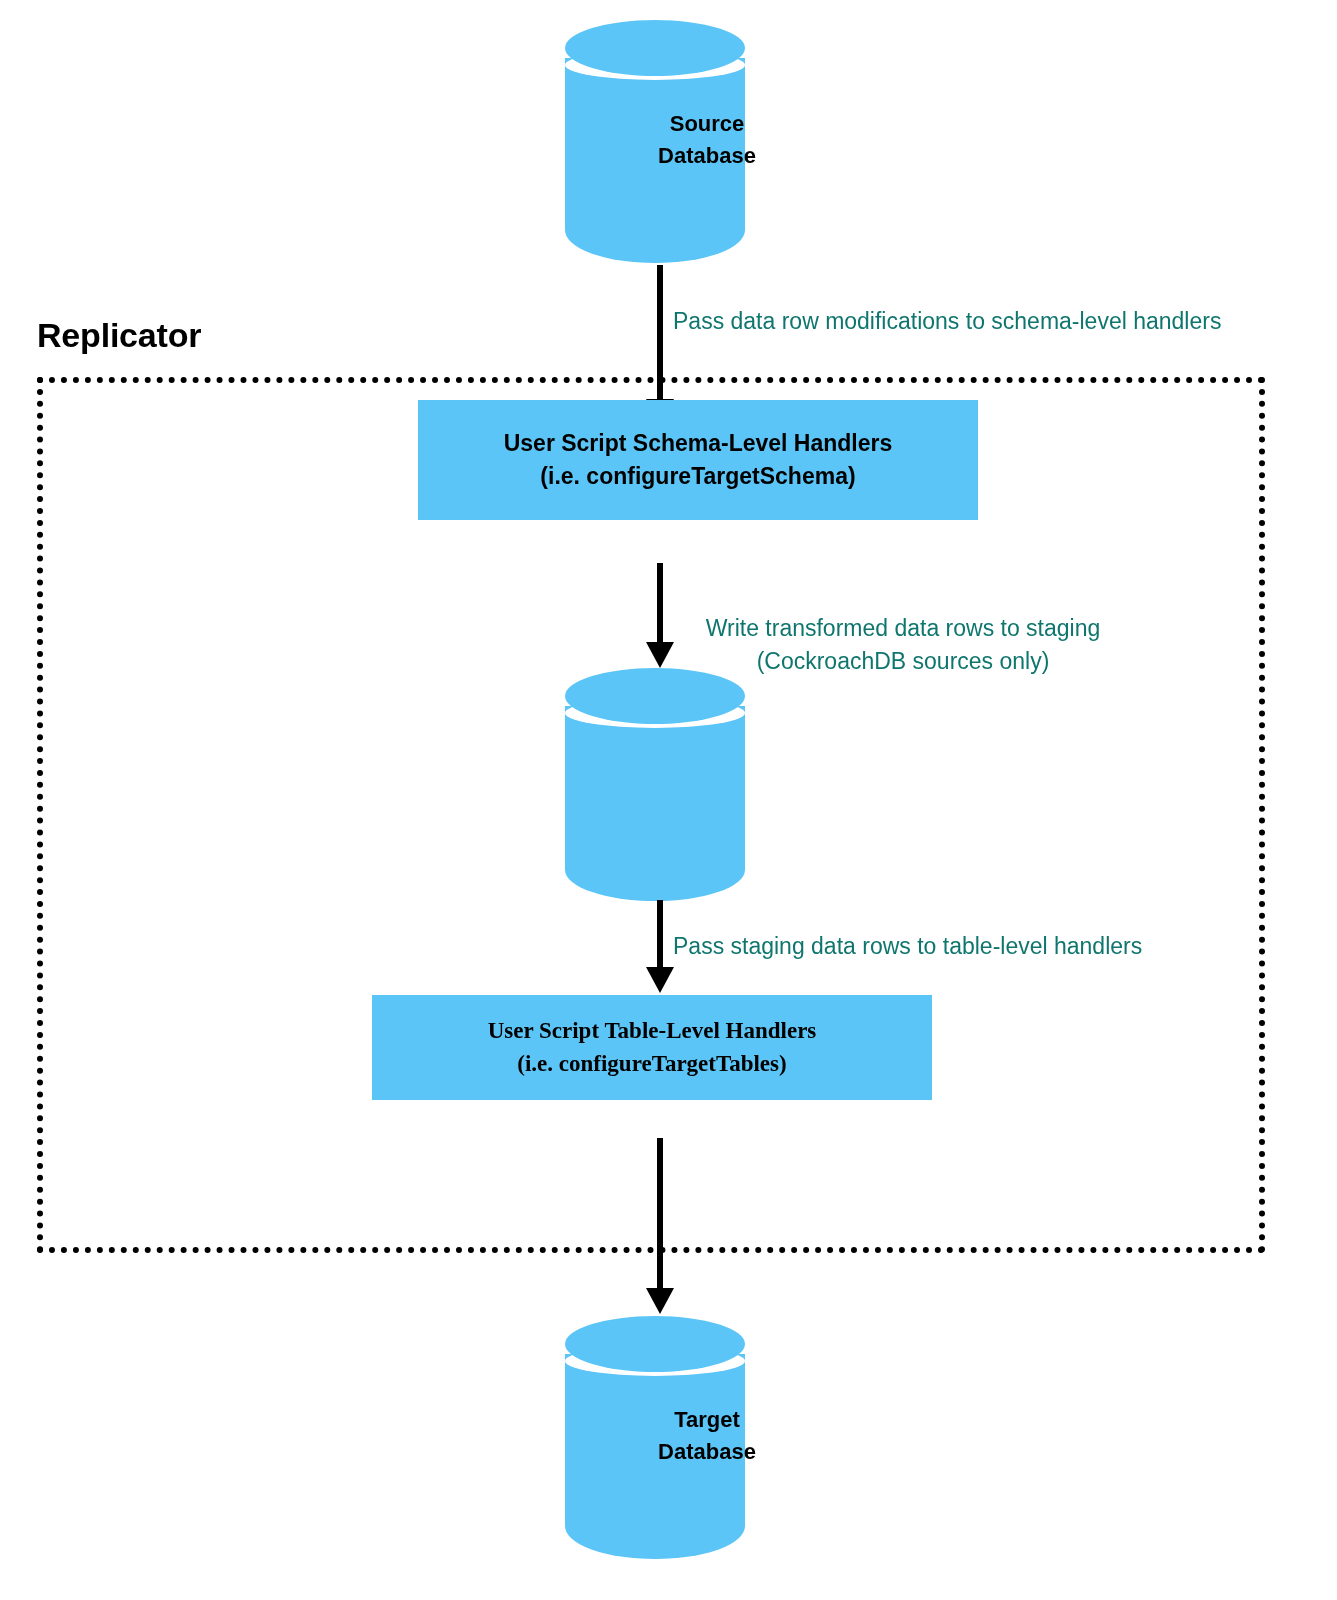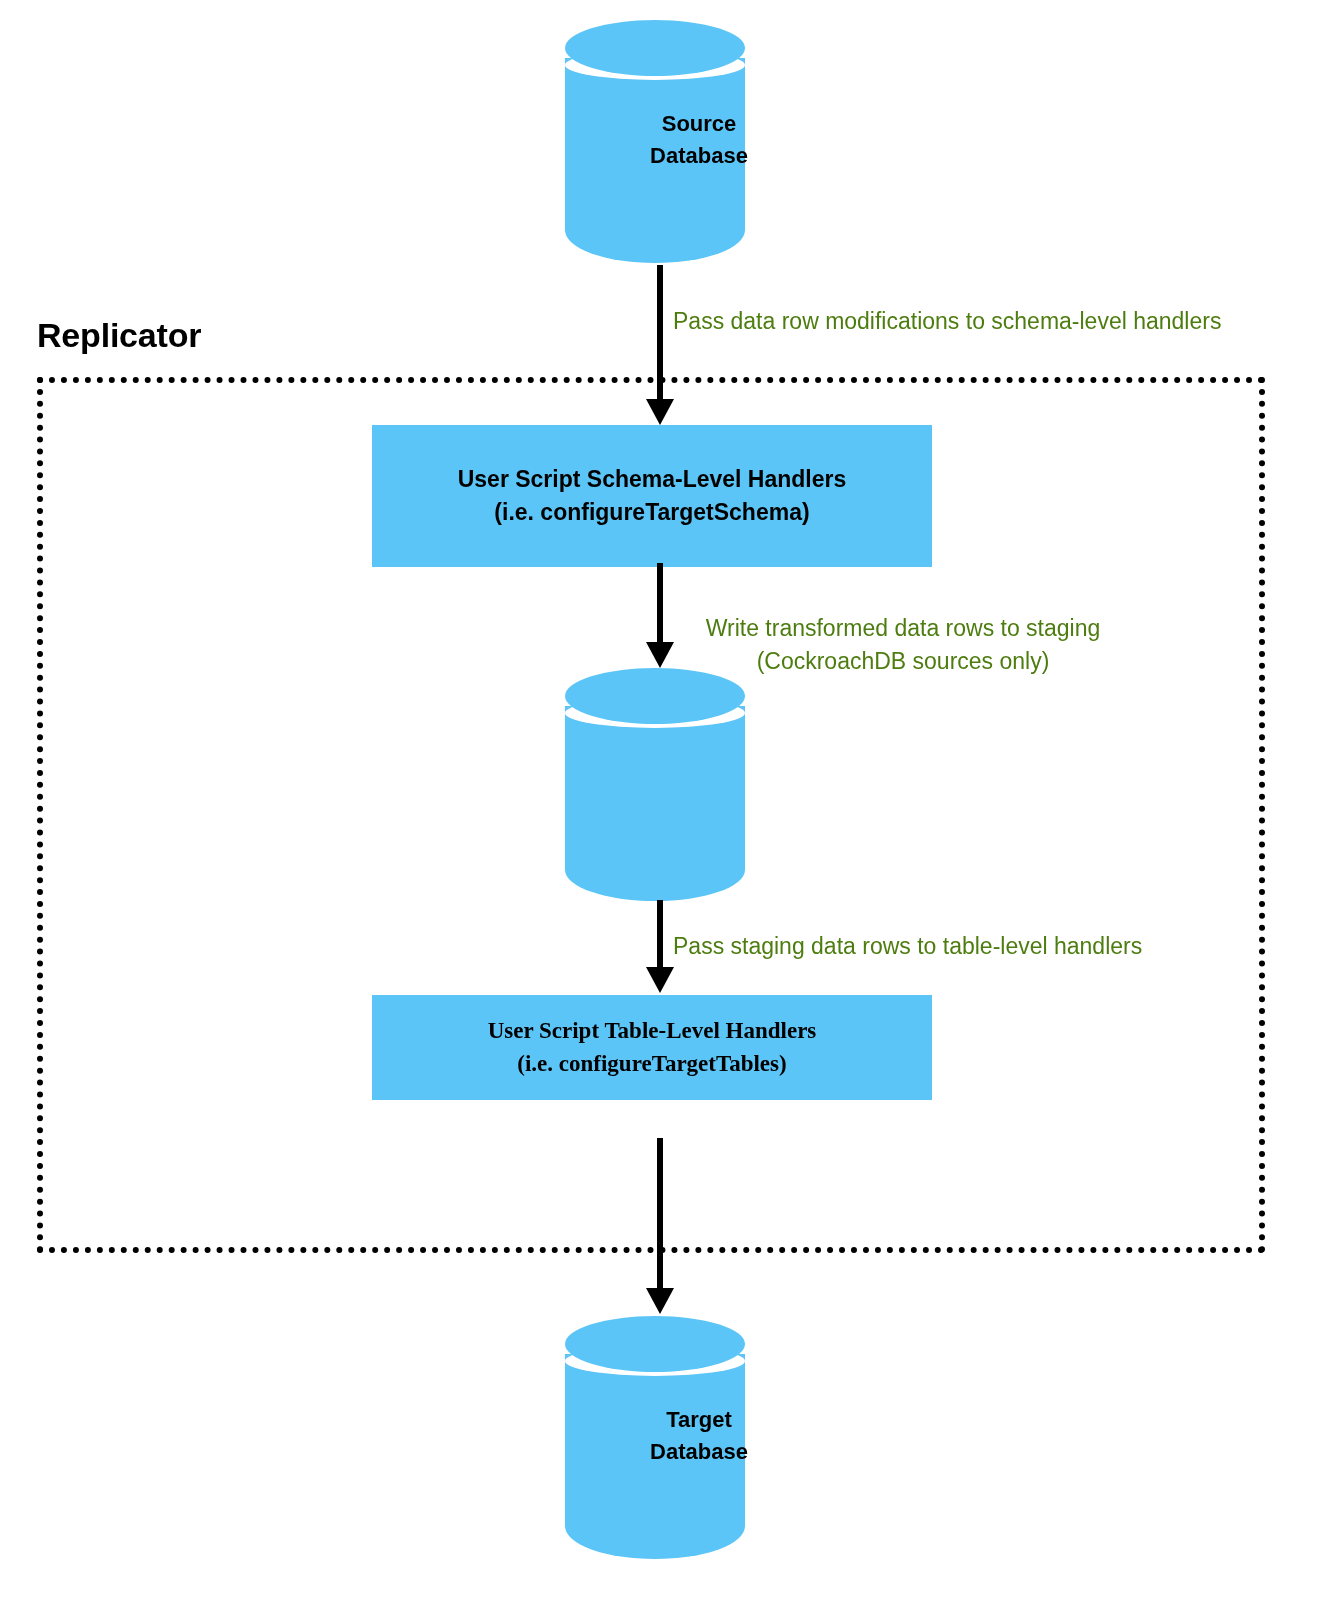--- a/index.html
+++ b/index.html
@@ -70,21 +70,21 @@
     left: 0;
     top: 0;
     width: 180px;
     height: 56px;
     background: #5bc5f7;
     border-radius: 50% / 50%;
     z-index: 3;
   }
   .cyl-label {
     position: absolute;
-    left: 0;
+    left: 8px;
     width: 180px;
     text-align: center;
     font-size: 22px;
     font-weight: bold;
     line-height: 1.45;
     z-index: 4;
     white-space: pre-line;
     padding-left: 44px;
   }
 
@@ -128,21 +128,21 @@
     border-left: 14px solid transparent;
     border-right: 14px solid transparent;
     border-top: 26px solid #000000;
   }
 
   
   .edge-label {
     position: absolute;
     font-size: 23px;
     line-height: 1.42;
-    color: #4d7c0f;
+    color: #0f766e;
     white-space: pre-line;
   }
   .edge-label.left-aligned { text-align: left; }
   .edge-label.centered { text-align: center; }
 </style>
 </head>
 <body>
 
 <div id="canvas">
 
@@ -157,21 +157,21 @@
     <div class="cyl-label" style="top:88px;">Source
 Database</div>
   </div>
 
   <div class="arrow" style="top:265px; height:160px;">
     <div class="arrow-stem" style="height:136px;"></div>
     <div class="arrow-head" style="top:134px;"></div>
   </div>
   <div class="edge-label left-aligned" style="left:673px; top:305px; width:640px;">Pass data row modifications to schema-level handlers</div>
 
-  <div class="proc-box" style="top:425px; height:142px;">
+  <div class="proc-box" style="top:400px; height:120px;margin-left:46px;">
     <div class="proc-label">User Script Schema-Level Handlers
 (i.e. configureTargetSchema)</div>
   </div>
 
   <div class="arrow" style="top:563px; height:105px;">
     <div class="arrow-stem" style="height:81px;"></div>
     <div class="arrow-head" style="top:79px;"></div>
   </div>
   <div class="edge-label centered" style="left:673px; top:612px; width:460px;">Write transformed data rows to staging
 (CockroachDB sources only)</div>

